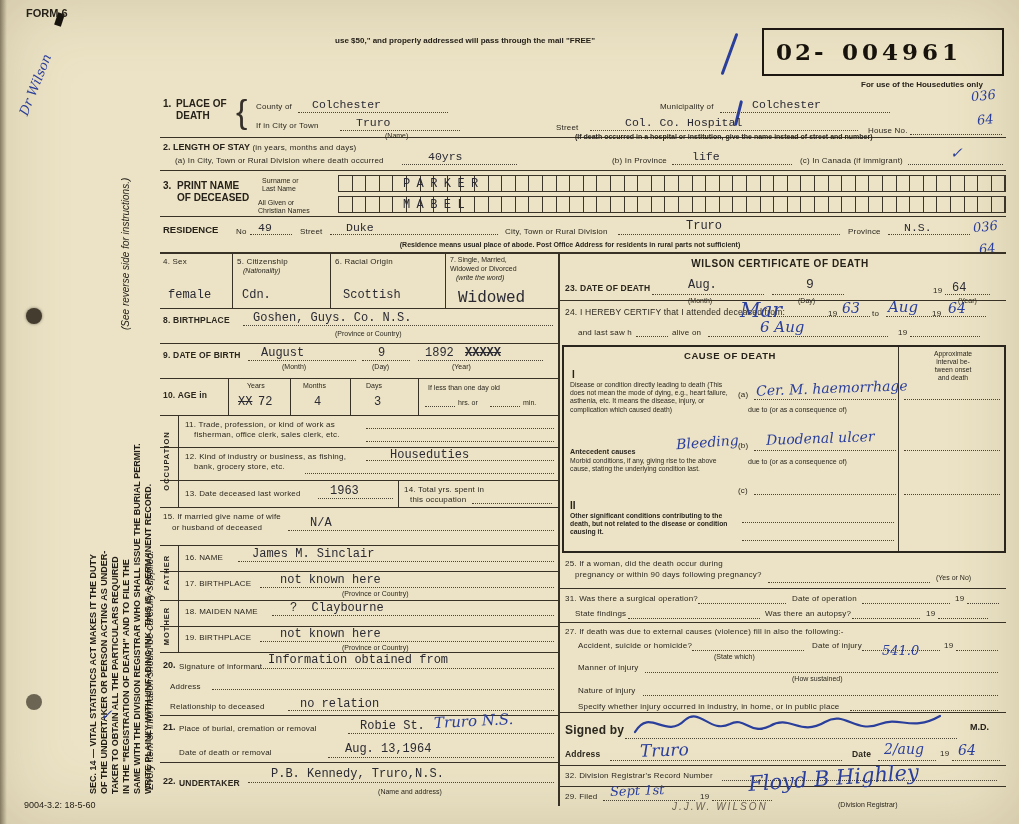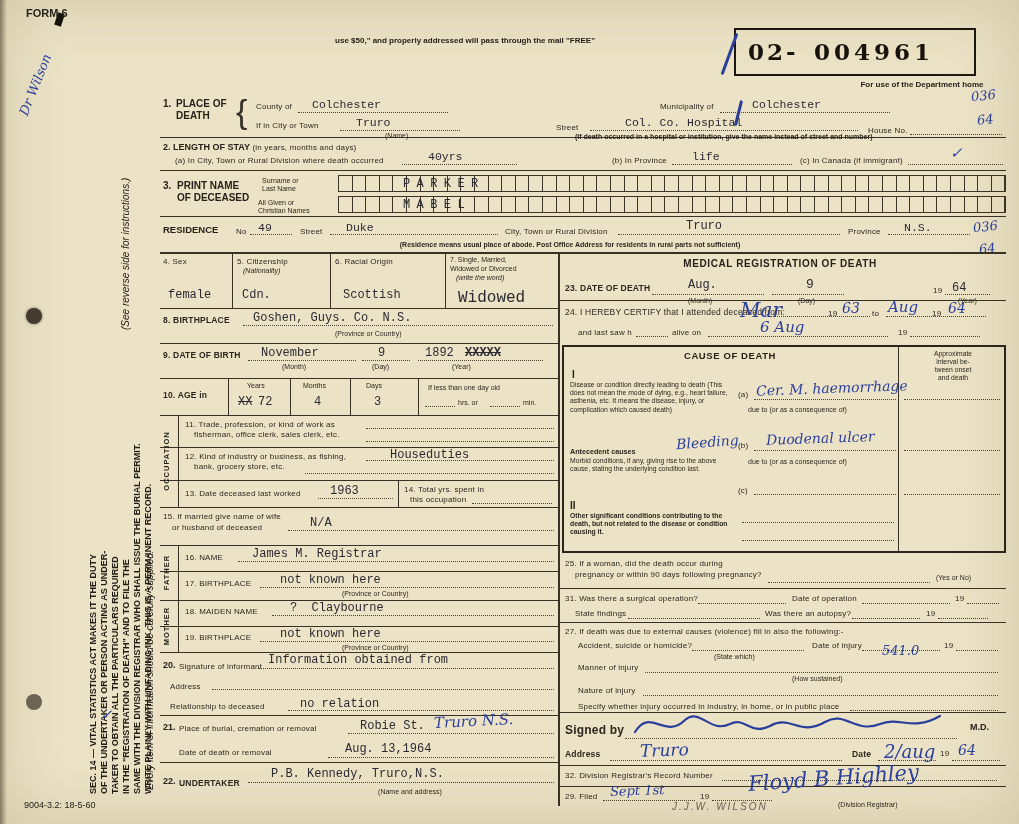--- a/index.html
+++ b/index.html
@@ -47,25 +47,25 @@
     <div>SAME WITH THE DIVISION REGISTRAR WHO SHALL ISSUE THE BURIAL PERMIT.</div>
     <div>WRITE PLAINLY WITH UNFADING INK. THIS IS A PERMANENT RECORD.</div>
   </div>
   <div class="abs it" style="left:144px;top:790px;width:460px;transform:rotate(-90deg);transform-origin:0 0;font-size:10px">Every item of information should be carefully supplied.</div>
   <div class="abs it" style="left:120px;top:330px;width:200px;transform:rotate(-90deg);transform-origin:0 0;font-size:10px">(See reverse side for instructions.)</div>
 
   <div class="abs b ctr" style="left:205px;top:36px;width:520px;font-size:8px;line-height:10px">
     <div>use $50," and properly addressed will pass through the mail "FREE"</div>
   </div>
 
-  <div class="abs" style="left:734px;top:28px;width:242px;height:48px;border:2.5px solid #1c1710">
+  <div class="abs" style="left:762px;top:28px;width:242px;height:48px;border:2.5px solid #1c1710">
     <span class="abs" style="left:12px;top:8px;font-family:'DejaVu Serif',serif;font-size:23px;font-weight:bold;letter-spacing:3px;color:#17130c">02-</span>
     <span class="abs" style="left:78px;top:8px;font-family:'DejaVu Serif',serif;font-size:23px;font-weight:bold;letter-spacing:4px;color:#17130c">004961</span>
   </div>
-  <div class="abs b ctr" style="left:838px;top:80px;width:168px;font-size:8px">For use of the Department home</div>
+  <div class="abs b ctr" style="left:838px;top:80px;width:168px;font-size:8px">For use of the Houseduties only</div>
 
   <div class="abs" style="left:728px;top:32px;width:3px;height:44px;background:#2a3e9b;transform:rotate(20deg);border-radius:2px"></div>
   <div class="abs" style="left:737px;top:100px;width:2.5px;height:26px;background:#2a3e9b;transform:rotate(14deg);border-radius:2px"></div>
   <div class="abs hw" style="left:950px;top:144px;font-size:15px">✓</div>
   <div class="abs hw" style="left:100px;top:706px;font-size:15px">✓</div>
 
   <div class="abs hw" style="left:971px;top:88px;font-size:13px;transform:rotate(-6deg)">036</div>
   <div class="abs hw" style="left:977px;top:112px;font-size:13px;transform:rotate(-6deg)">64</div>
   <div class="abs hw" style="left:973px;top:219px;font-size:13px;transform:rotate(-6deg)">036</div>
   <div class="abs hw" style="left:979px;top:241px;font-size:13px;transform:rotate(-6deg)">64</div>
@@ -193,21 +193,21 @@
   </div>
   <div class="abs tw" style="left:458px;top:289px;font-size:16px">Widowed</div>
 
   <div class="abs lbl b" style="left:163px;top:315px;font-size:8.5px">8. BIRTHPLACE</div>
   <div class="abs dot" style="left:243px;top:325px;width:310px"></div>
   <div class="abs tw" style="left:253px;top:311px;font-size:12px">Goshen, Guys. Co. N.S.</div>
   <div class="abs lbl7" style="left:335px;top:330px">(Province or Country)</div>
 
   <div class="abs lbl b" style="left:163px;top:350px;font-size:8.5px">9. DATE OF BIRTH</div>
   <div class="abs dot" style="left:248px;top:360px;width:108px"></div>
-  <div class="abs tw" style="left:261px;top:346px;font-size:12px">November</div>
+  <div class="abs tw" style="left:261px;top:346px;font-size:12px">August</div>
   <div class="abs lbl7" style="left:282px;top:363px">(Month)</div>
   <div class="abs dot" style="left:362px;top:360px;width:48px"></div>
   <div class="abs tw" style="left:378px;top:346px;font-size:12px">9</div>
   <div class="abs lbl7" style="left:372px;top:363px">(Day)</div>
   <div class="abs dot" style="left:418px;top:360px;width:125px"></div>
   <div class="abs tw" style="left:425px;top:346px;font-size:12px">1892</div>
   <div class="abs tw strike b" style="left:465px;top:346px;font-size:12px">XXXXX</div>
   <div class="abs lbl7" style="left:452px;top:363px">(Year)</div>
 
   <div class="abs lbl b" style="left:163px;top:390px;font-size:8.5px">10. AGE in</div>
@@ -242,21 +242,21 @@
   <div class="abs dot" style="left:472px;top:503px;width:80px"></div>
 
   <div class="abs lbl" style="left:163px;top:512px">15. If married give name of wife</div>
   <div class="abs lbl" style="left:172px;top:523px">or husband of deceased</div>
   <div class="abs dot" style="left:288px;top:530px;width:266px"></div>
   <div class="abs tw" style="left:310px;top:516px;font-size:12px">N/A</div>
 
   <div class="abs b ctr" style="left:162px;top:598px;width:51px;transform:rotate(-90deg);transform-origin:0 0;font-size:7.5px;letter-spacing:1px">FATHER</div>
   <div class="abs lbl" style="left:185px;top:553px">16. NAME</div>
   <div class="abs dot" style="left:238px;top:561px;width:316px"></div>
-  <div class="abs tw" style="left:252px;top:547px;font-size:12px">James M. Registrar</div>
+  <div class="abs tw" style="left:252px;top:547px;font-size:12px">James M. Sinclair</div>
   <div class="abs lbl" style="left:185px;top:579px">17. BIRTHPLACE</div>
   <div class="abs dot" style="left:260px;top:587px;width:294px"></div>
   <div class="abs tw" style="left:280px;top:573px;font-size:12px">not known here</div>
   <div class="abs lbl7" style="left:342px;top:590px">(Province or Country)</div>
 
   <div class="abs b ctr" style="left:162px;top:650px;width:48px;transform:rotate(-90deg);transform-origin:0 0;font-size:7.5px;letter-spacing:1px">MOTHER</div>
   <div class="abs lbl" style="left:185px;top:607px">18. MAIDEN NAME</div>
   <div class="abs dot" style="left:272px;top:615px;width:282px"></div>
   <div class="abs tw" style="left:290px;top:601px;font-size:12px">?  Claybourne</div>
   <div class="abs lbl" style="left:185px;top:633px">19. BIRTHPLACE</div>
@@ -282,21 +282,21 @@
   <div class="abs lbl" style="left:179px;top:748px">Date of death or removal</div>
   <div class="abs dot" style="left:328px;top:757px;width:226px"></div>
   <div class="abs tw" style="left:345px;top:742px;font-size:12px">Aug. 13,1964</div>
 
   <div class="abs sec" style="left:163px;top:776px">22.</div>
   <div class="abs lbl b" style="left:179px;top:778px;font-size:8.5px">UNDERTAKER</div>
   <div class="abs dot" style="left:248px;top:782px;width:306px"></div>
   <div class="abs tw" style="left:271px;top:767px;font-size:12px">P.B. Kennedy, Truro,N.S.</div>
   <div class="abs lbl7 ctr" style="left:330px;top:788px;width:160px">(Name and address)</div>
 
-  <div class="abs b ctr" style="left:600px;top:258px;width:360px;font-size:10px;letter-spacing:.6px">MEDICAL REGISTRATION OF DEATH</div>
+  <div class="abs b ctr" style="left:600px;top:258px;width:360px;font-size:10px;letter-spacing:.6px">WILSON CERTIFICATE OF DEATH</div>
 
   <div class="abs lbl b" style="left:565px;top:283px;font-size:8.5px">23. DATE OF DEATH</div>
   <div class="abs dot" style="left:652px;top:294px;width:112px"></div>
   <div class="abs tw" style="left:688px;top:278px;font-size:12px">Aug.</div>
   <div class="abs lbl7" style="left:688px;top:297px">(Month)</div>
   <div class="abs dot" style="left:772px;top:294px;width:72px"></div>
   <div class="abs tw" style="left:806px;top:277px;font-size:13px">9</div>
   <div class="abs lbl7" style="left:798px;top:297px">(Day)</div>
   <div class="abs lbl" style="left:933px;top:286px">19</div>
   <div class="abs dot" style="left:945px;top:294px;width:45px"></div>
@@ -391,21 +391,21 @@
   <div class="abs lbl b" style="left:565px;top:723px;font-size:12px">Signed by</div>
   <div class="abs dot" style="left:625px;top:738px;width:332px"></div>
   <svg class="abs" style="left:630px;top:702px" width="320" height="42" viewBox="0 0 320 42">
     <path d="M5 30 C20 5 35 38 55 18 C70 5 80 32 100 22 C115 14 120 34 140 24 C160 12 170 35 195 20 C215 8 225 32 250 22 C270 14 282 30 310 14" stroke="#2a3e9b" stroke-width="2.2" fill="none" stroke-linecap="round"></path>
   </svg>
   <div class="abs b" style="left:970px;top:722px;font-size:9px">M.D.</div>
   <div class="abs lbl b" style="left:565px;top:749px;font-size:8.5px">Address</div>
   <div class="abs dot" style="left:610px;top:760px;width:232px"></div>
   <div class="abs hw" style="left:640px;top:740px;font-size:17px;transform:rotate(-2deg)">Truro</div>
   <div class="abs lbl b" style="left:852px;top:749px;font-size:8.5px">Date</div>
-  <div class="abs hw" style="left:884px;top:741px;font-size:18px">2/aug</div>
+  <div class="abs hw" style="left:884px;top:741px;font-size:14px">2/aug</div>
   <div class="abs dot" style="left:878px;top:760px;width:58px"></div>
   <div class="abs lbl" style="left:940px;top:749px">19</div>
   <div class="abs hw" style="left:958px;top:742px;font-size:14px">64</div>
   <div class="abs dot" style="left:952px;top:760px;width:48px"></div>
 
   <div class="abs lbl" style="left:565px;top:771px">32. Division Registrar's Record Number</div>
   <div class="abs dot" style="left:722px;top:780px;width:275px"></div>
   <div class="abs lbl" style="left:565px;top:792px">29. Filed</div>
   <div class="abs hw" style="left:610px;top:783px;font-size:13px;transform:rotate(-2deg)">Sept 1st</div>
   <div class="abs dot" style="left:603px;top:800px;width:92px"></div>

